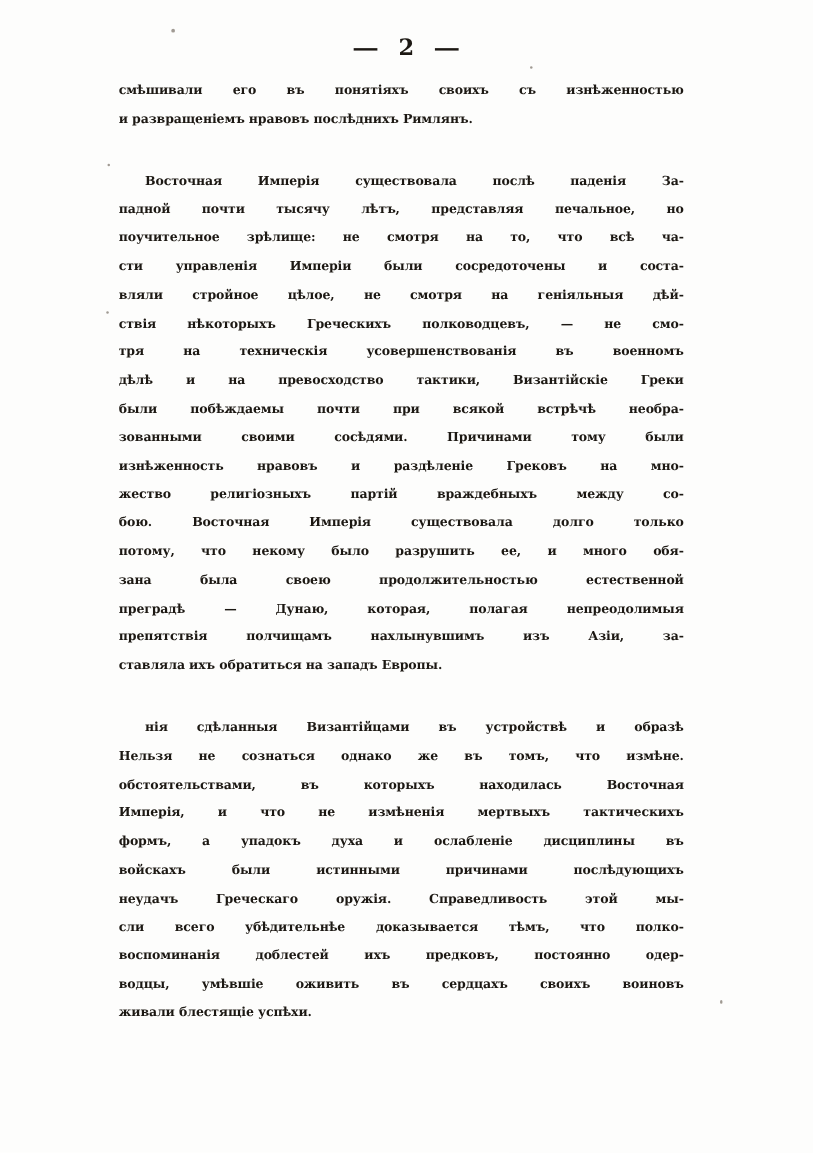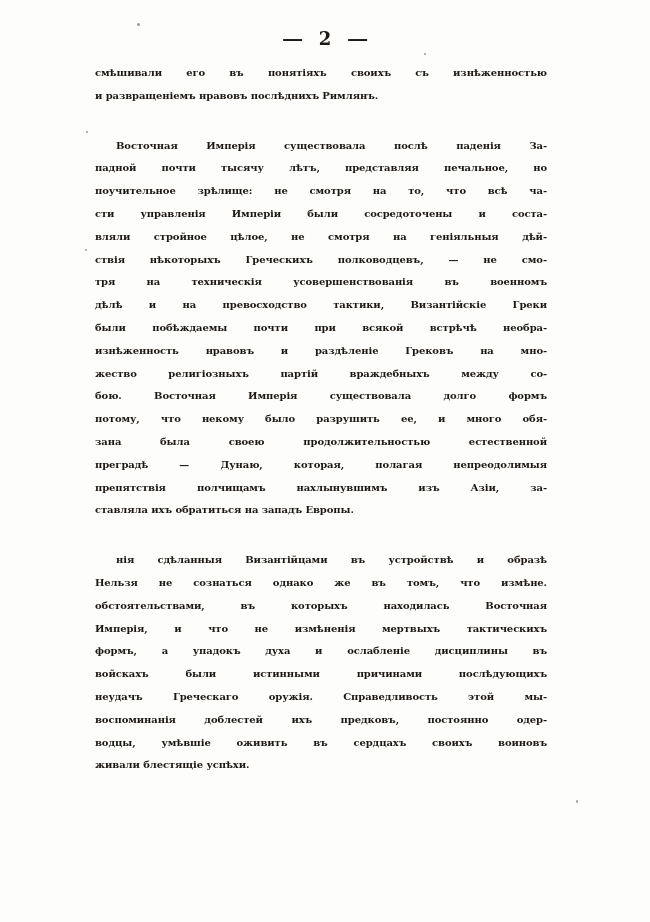--- a/index.html
+++ b/index.html
@@ -80,38 +80,40 @@
     <div class="para indented">
       <div class="line">Восточная Имперія существовала послѣ паденія За-</div>
       <div class="line">падной почти тысячу лѣтъ, представляя печальное, но</div>
       <div class="line">поучительное зрѣлище: не смотря на то, что всѣ ча-</div>
       <div class="line">сти управленія Имперіи были сосредоточены и соста-</div>
       <div class="line">вляли стройное цѣлое, не смотря на геніяльныя дѣй-</div>
       <div class="line">ствія нѣкоторыхъ Греческихъ полководцевъ, — не смо-</div>
       <div class="line">тря на техническія усовершенствованія въ военномъ</div>
       <div class="line">дѣлѣ и на превосходство тактики, Византійскіе Греки</div>
       <div class="line">были побѣждаемы почти при всякой встрѣчѣ необра-</div>
+      <div class="line">зованными своими сосѣдями. Причинами тому были</div>
       <div class="line">изнѣженность нравовъ и раздѣленіе Грековъ на мно-</div>
       <div class="line">жество религіозныхъ партій враждебныхъ между со-</div>
-      <div class="line">бою. Восточная Имперія существовала долго формъ</div>
+      <div class="line">бою. Восточная Имперія существовала долго только</div>
       <div class="line">потому, что некому было разрушить ее, и много обя-</div>
       <div class="line">зана была своею продолжительностью естественной</div>
       <div class="line">преградѣ — Дунаю, которая, полагая непреодолимыя</div>
       <div class="line">препятствія полчищамъ нахлынувшимъ изъ Азіи, за-</div>
       <div class="line end">ставляла ихъ обратиться на западъ Европы.</div>
     </div>
 
     <div class="para indented">
       <div class="line">нія сдѣланныя Византійцами въ устройствѣ и образѣ</div>
       <div class="line">Нельзя не сознаться однако же въ томъ, что измѣне.</div>
       <div class="line">обстоятельствами, въ которыхъ находилась Восточная</div>
       <div class="line">Имперія, и что не измѣненія мертвыхъ тактическихъ</div>
       <div class="line">формъ, а упадокъ духа и ослабленіе дисциплины въ</div>
       <div class="line">войскахъ были истинными причинами послѣдующихъ</div>
       <div class="line">неудачъ Греческаго оружія. Справедливость этой мы-</div>
+      <div class="line">сли всего убѣдительнѣе доказывается тѣмъ, что полко-</div>
       <div class="line">воспоминанія доблестей ихъ предковъ, постоянно одер-</div>
       <div class="line">водцы, умѣвшіе оживить въ сердцахъ своихъ воиновъ</div>
       <div class="line end">живали блестящіе успѣхи.</div>
     </div>
 
   </div>
 
   <div class="speck" style="left:137px; top:23px;"></div>
   <div class="speck" style="left:424px; top:53px; width:2px; height:2px;"></div>
   <div class="speck" style="left:86px; top:131px; width:2px; height:2px;"></div>

